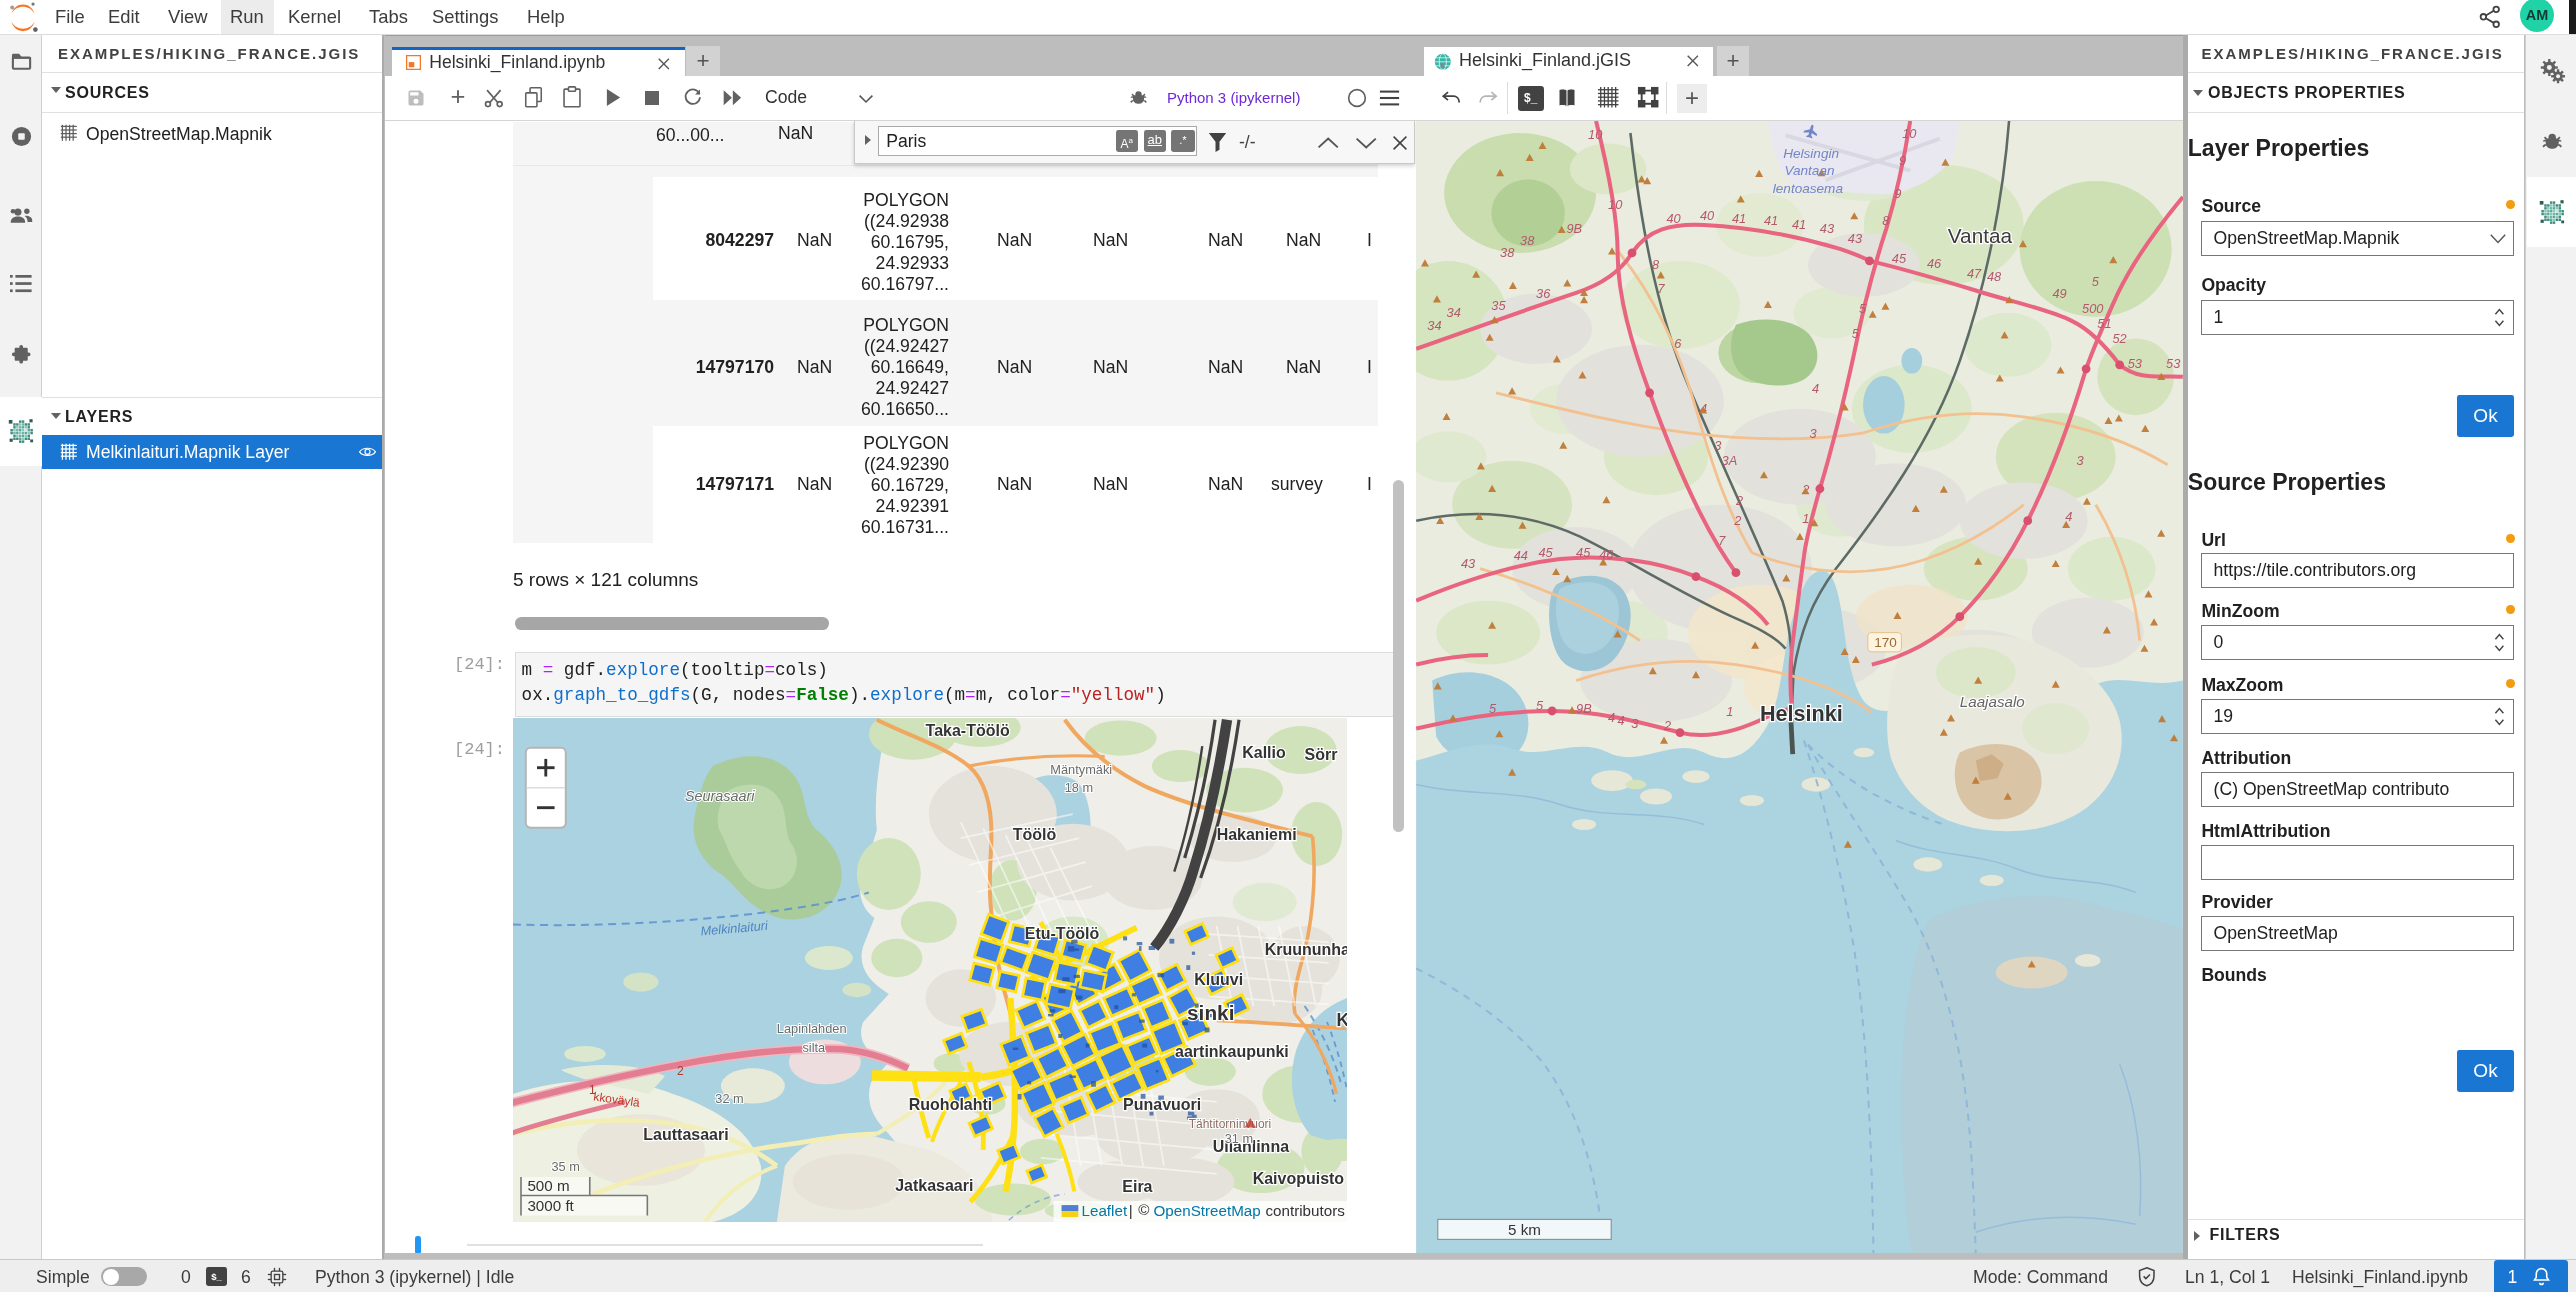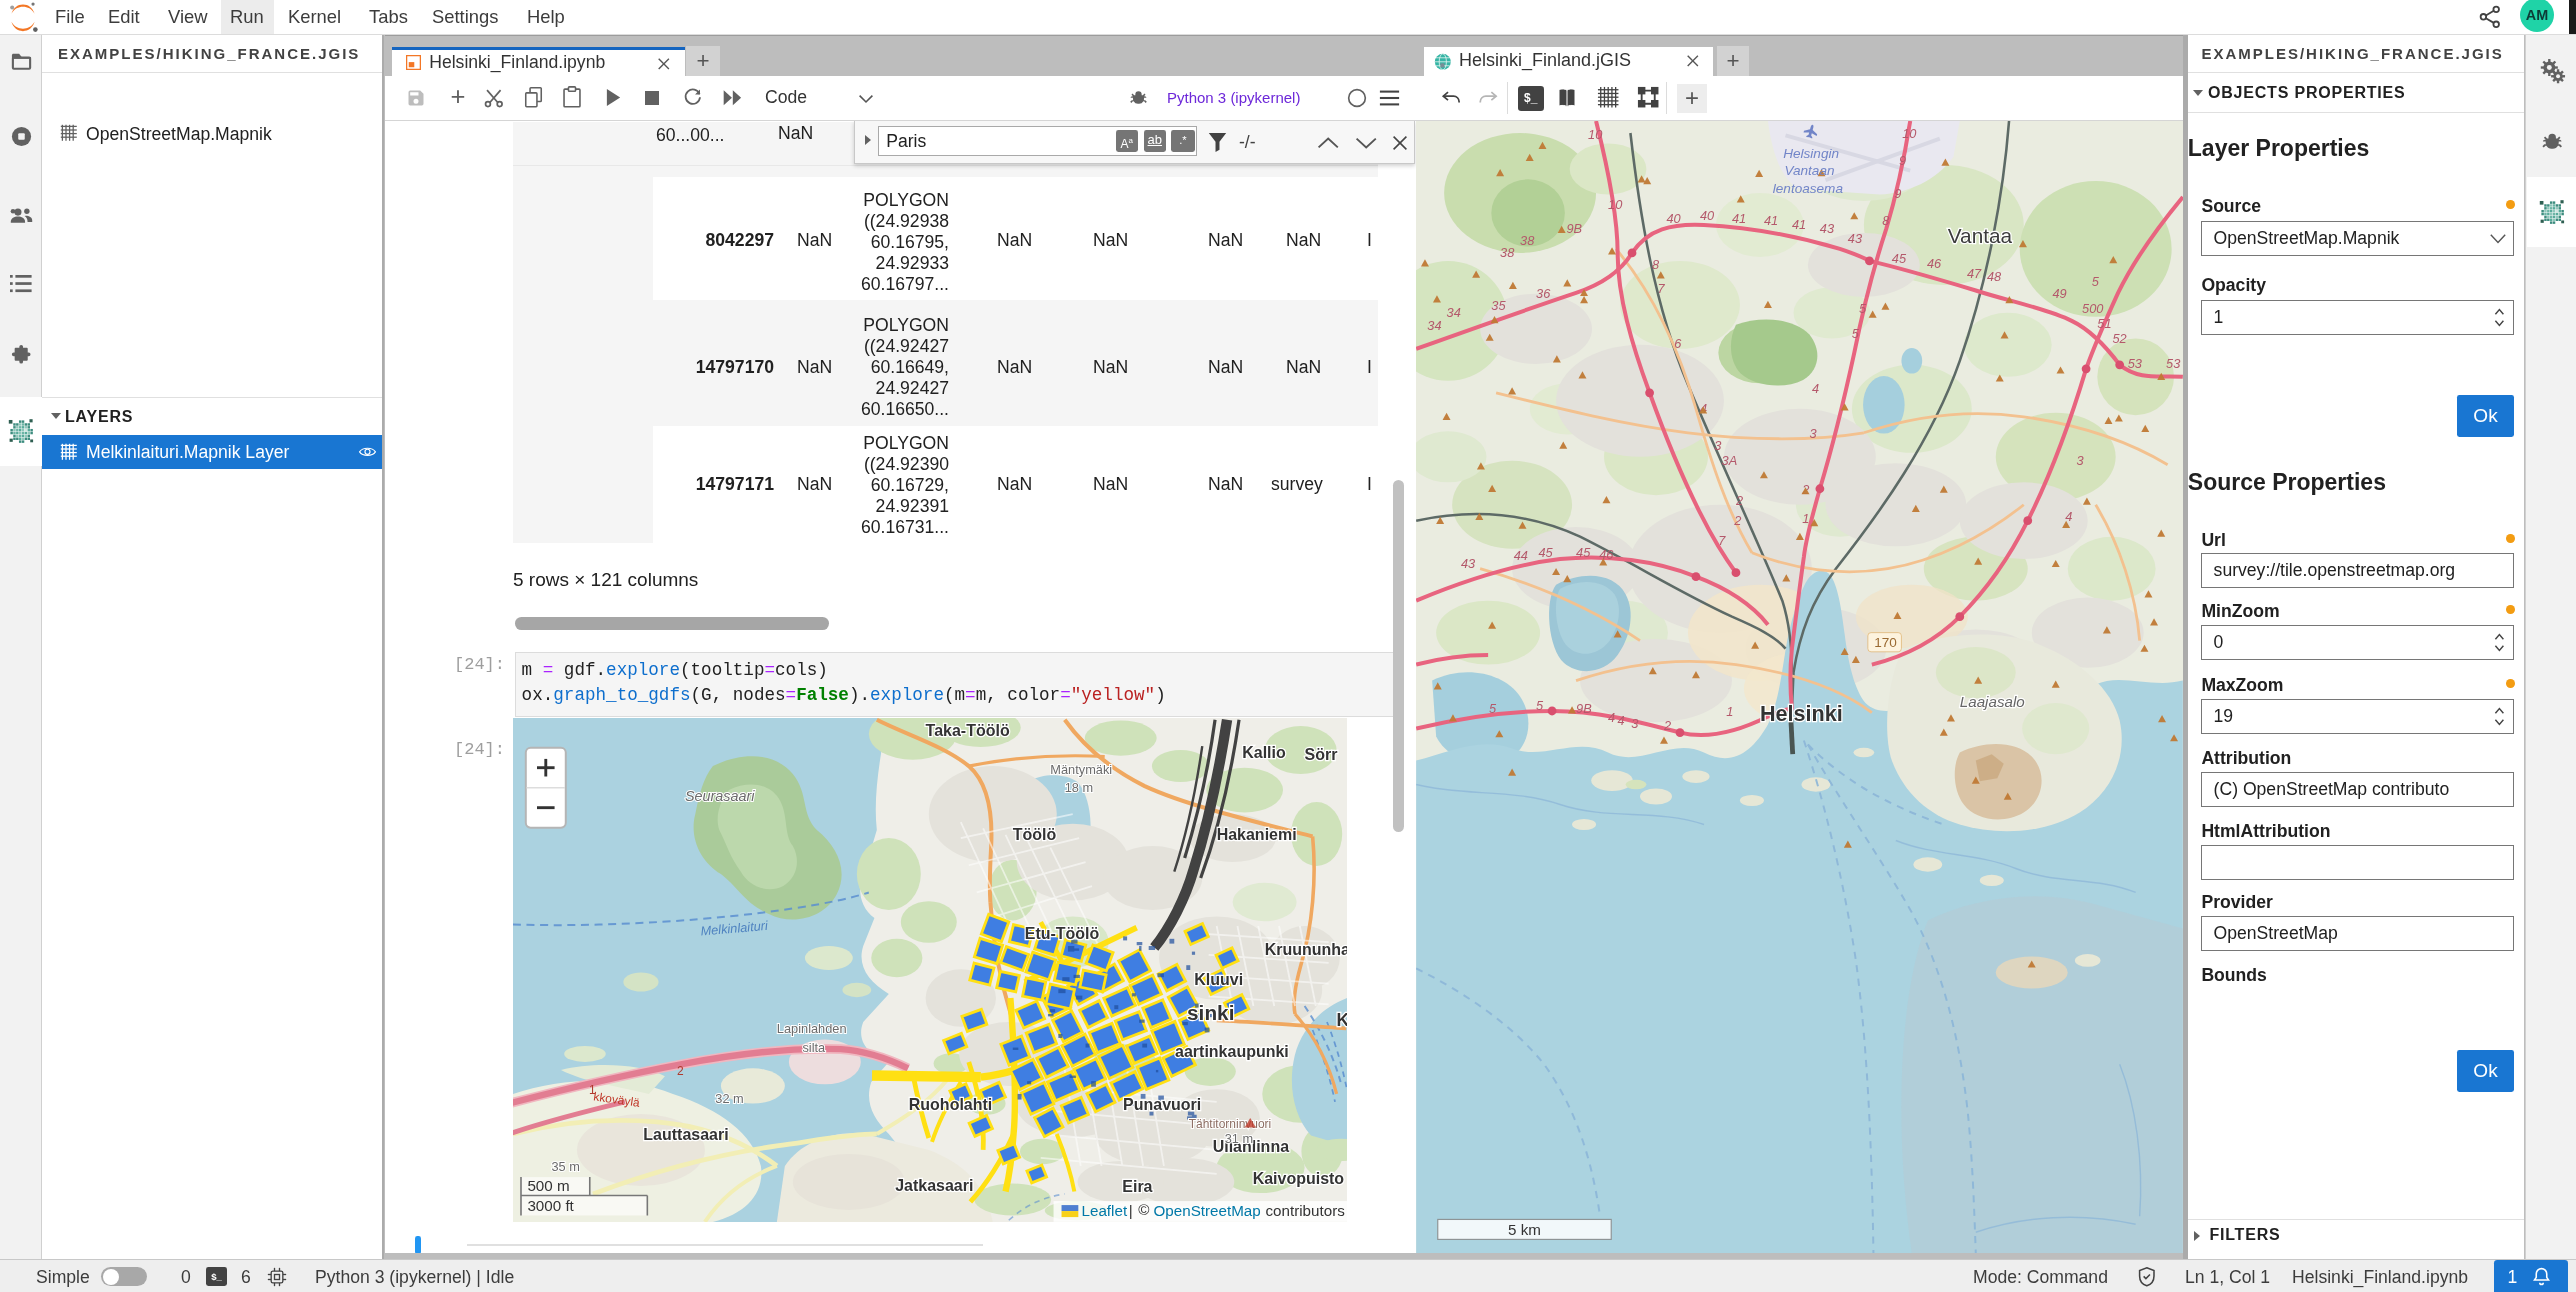--- a/index.html
+++ b/index.html
@@ -120,20 +120,24 @@
         <rect x="28.2" y="17.4" width="3.1" height="3.1" fill="#3d8d7f"></rect>
         <rect x="1" y="2.5" width="4.6" height="4.6" fill="#2f5f52"></rect>
         <rect x="27" y="1.5" width="4" height="4" fill="#2f5f52"></rect>
         <rect x="2" y="26" width="4" height="4" fill="#2f5f52"></rect>
         <rect x="28" y="27" width="3.6" height="3.6" fill="#2f5f52"></rect>
       </svg>
 </div>
 
 <div class="abs" style="left:42px;top:35px;width:340px;height:1224px;background:#fff;z-index:4;">
   <div class="abs" style="left:0;top:0;width:340px;height:38px;border-bottom:0.8px solid #e0e0e0;font-weight:bold;font-size:15px;letter-spacing:2px;color:#424242;line-height:38px;"><span style="margin-left:16px;">EXAMPLES/HIKING_FRANCE.JGIS</span></div>
+  <div class="abs" style="left:0;top:38px;width:340px;height:40px;border-bottom:0.8px solid #e0e0e0;">
+    <span class="abs" style="left:8.8px;top:14.4px;width:0;height:0;border-left:5.6px solid transparent;border-right:5.6px solid transparent;border-top:6.4px solid #616161;"></span>
+    <span class="abs" style="left:23px;top:0;line-height:40px;font-weight:bold;font-size:16px;letter-spacing:0.8px;color:#212121;">SOURCES</span>
+  </div>
   <div class="abs" style="left:0;top:78px;width:340px;height:43px;">
     <svg class="abs" style="left:18.4px;top:11.2px;" width="17.6" height="17.6" viewBox="0 0 22 22" stroke="#616161" stroke-width="1.6">
           <g>
             <line x1="3" y1="1" x2="3" y2="21"></line>
             <line x1="7.5" y1="1" x2="7.5" y2="21"></line>
             <line x1="12" y1="1" x2="12" y2="21"></line>
             <line x1="16.5" y1="1" x2="16.5" y2="21"></line>
             <line x1="1" y1="3" x2="21" y2="3"></line>
             <line x1="1" y1="7.5" x2="21" y2="7.5"></line>
             <line x1="1" y1="12" x2="21" y2="12"></line>
@@ -977,21 +981,21 @@
     <svg class="abs" style="left:291px;top:6.4px;" width="12.8" height="21" viewBox="0 0 16 26" fill="none" stroke="#444" stroke-width="1.8">
           <path d="M3 9 L8 3 L13 9"></path>
           <path d="M3 17 L8 23 L13 17"></path>
         </svg>
   </div>
   <div class="abs" style="left:270px;top:360px;width:57px;height:42px;background:#1976d2;border-radius:2.4px;color:#fff;font-size:19px;text-align:center;line-height:42px;">Ok</div>
   <div class="abs" style="left:0.8px;top:434px;font-size:23px;font-weight:bold;">Source Properties</div>
   <div class="abs" style="left:14.4px;top:495px;font-size:17.6px;font-weight:bold;">Url</div>
   <div class="abs" style="left:319px;top:499px;width:8.8px;height:8.8px;border-radius:50%;background:#f39c12;"></div>
   <div class="abs" style="left:14.4px;top:518px;width:313px;height:35px;border:1.2px solid #767676;background:#fff;overflow:hidden;">
-    <span class="abs" style="left:11.2px;line-height:33px;font-size:17.6px;white-space:nowrap;">survey://tile.openstreetmap.org</span>
+    <span class="abs" style="left:11.2px;line-height:33px;font-size:17.6px;white-space:nowrap;">https://tile.contributors.org</span>
   </div>
   <div class="abs" style="left:14.4px;top:566px;font-size:17.6px;font-weight:bold;">MinZoom</div>
   <div class="abs" style="left:319px;top:570px;width:8.8px;height:8.8px;border-radius:50%;background:#f39c12;"></div>
   <div class="abs" style="left:14.4px;top:590px;width:313px;height:35px;border:1.2px solid #767676;background:#fff;">
     <span class="abs" style="left:11.2px;line-height:33px;font-size:17.6px;">0</span>
     <svg class="abs" style="left:291px;top:6.4px;" width="12.8" height="21" viewBox="0 0 16 26" fill="none" stroke="#444" stroke-width="1.8">
           <path d="M3 9 L8 3 L13 9"></path>
           <path d="M3 17 L8 23 L13 17"></path>
         </svg>
   </div>

